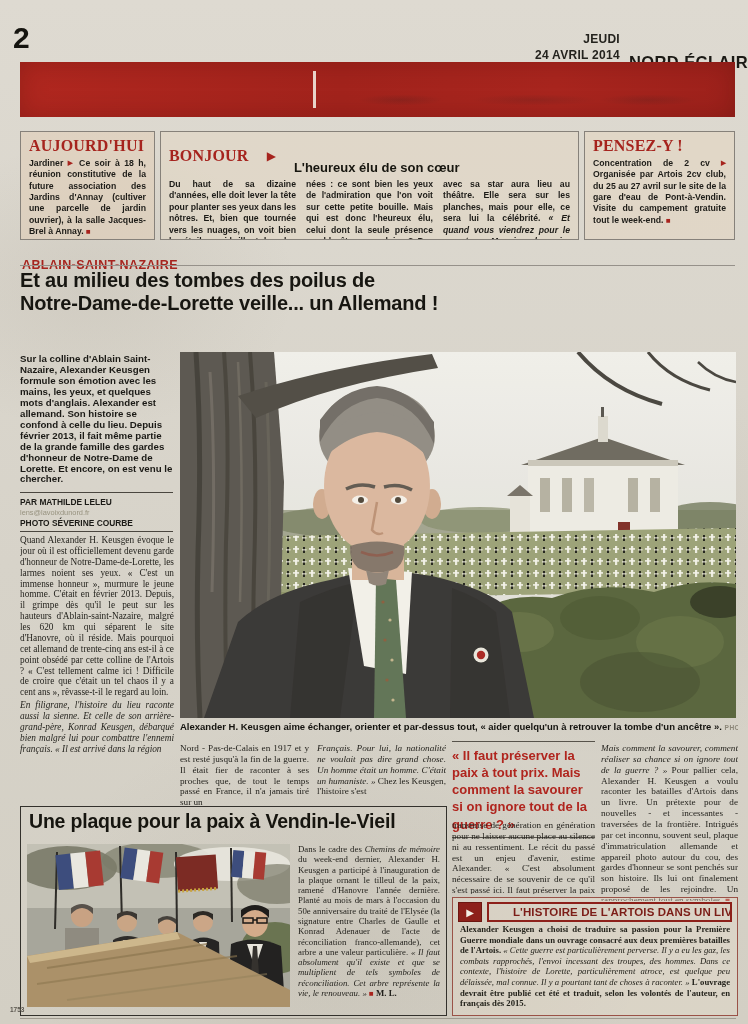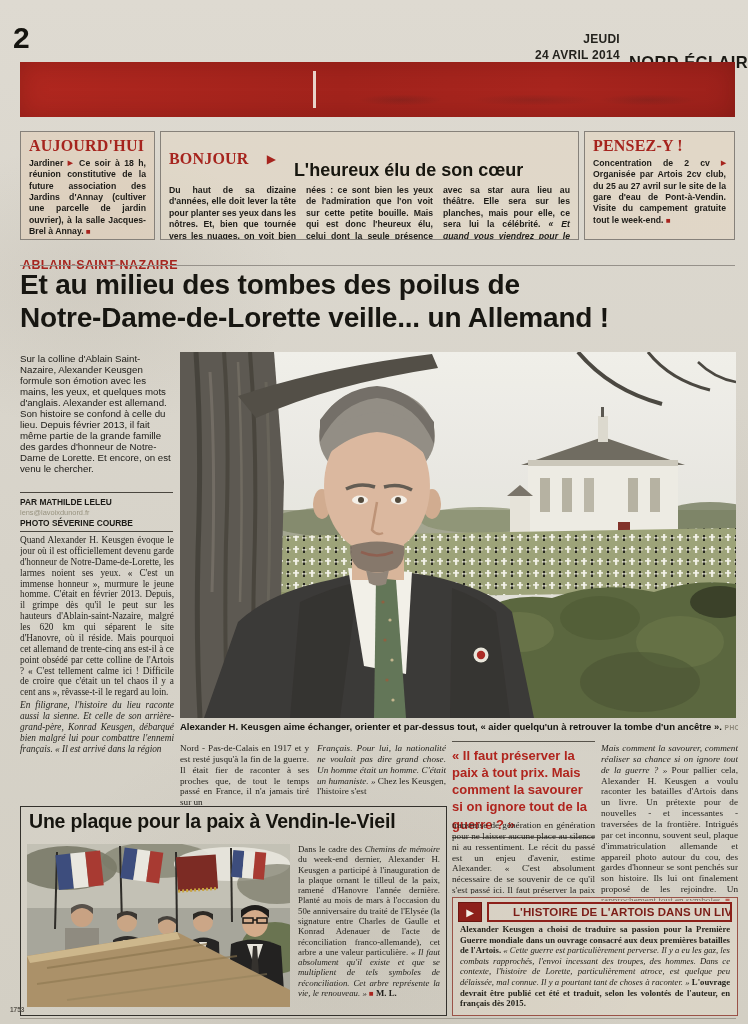--- a/index.html
+++ b/index.html
@@ -35,31 +35,31 @@
 
   
   .brief{top:131px;height:109px;border:1px solid #86817a;border-radius:0;background:rgba(229,214,192,.45);box-sizing:border-box;padding:5px 8px;overflow:hidden;}
   #brief-today{left:20px;width:135px;background:rgba(226,206,182,.55);}
   #brief-bonjour{left:160px;width:419px;}
   #brief-pensez{left:584px;width:151px;background:rgba(229,214,192,.5);}
   .brief-title{font-family:"Liberation Serif",serif;font-weight:800;font-size:16px;color:#a6241e;letter-spacing:.2px;}
   .brief-body{font-size:8.7px;line-height:1.3;font-weight:600;color:#1d1c18;margin-top:3px;}
   .brief-lead{font-weight:800;}
   #bonjour-head{display:flex;align-items:center;gap:18px;}
-  #bonjour-sub{font-size:18px;font-weight:800;color:#17160f;margin-top:23px;}
+  #bonjour-sub{font-size:13px;font-weight:800;color:#17160f;margin-top:23px;}
   #bonjour-cols{display:flex;gap:10px;margin-top:4px;}
   #bonjour-cols > div{flex:1;font-size:8.7px;line-height:1.32;font-weight:600;color:#1d1c18;}
 
   
   #kicker{left:22px;top:258px;font-size:12.5px;font-weight:800;color:#a6241e;letter-spacing:.4px;}
   #kicker-rule{left:20px;top:265px;width:715px;height:1px;background:#96918a;}
-  #headline{left:20px;top:269px;width:718px;font-size:28px;line-height:1.17;font-weight:800;color:#171611;letter-spacing:-.2px;}
-
-  
-  #standfirst{left:20px;top:354px;width:153px;font-size:9.7px;line-height:1.13;font-weight:400;color:#1b1a16;}
+  #headline{left:20px;top:269px;width:718px;font-size:20px;line-height:1.17;font-weight:800;color:#171611;letter-spacing:-.2px;}
+
+  
+  #standfirst{left:20px;top:354px;width:153px;font-size:9.7px;line-height:1.13;font-weight:700;color:#1b1a16;}
   #byline{left:20px;top:492px;width:153px;border-top:1px solid #4a463f;border-bottom:1px solid #4a463f;padding:4px 0 3px;}
   #byline .by{font-size:8.4px;font-weight:800;color:#1b1a16;}
   #byline .em{font-size:7.4px;color:#97927f;margin:1px 0;}
   #body-col1{left:20px;top:535px;width:154px;height:270px;overflow:hidden;font-size:9.3px;line-height:1.17;color:#201f1a;}
   #body-col1 p{margin:0 0 2px 0;}
 
   
   #main-photo{left:180px;top:352px;width:556px;height:366px;background:#cfccc2;}
   #main-photo svg{display:block;width:100%;height:100%;}
 

